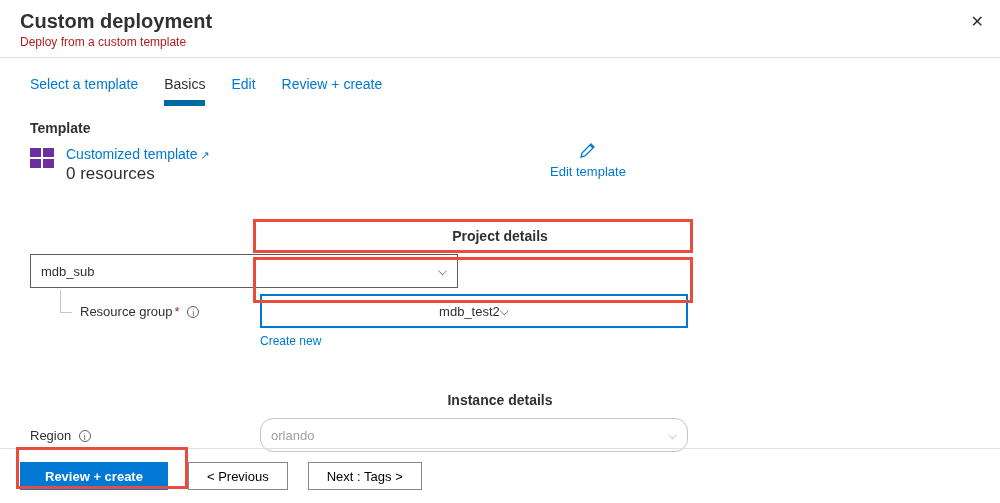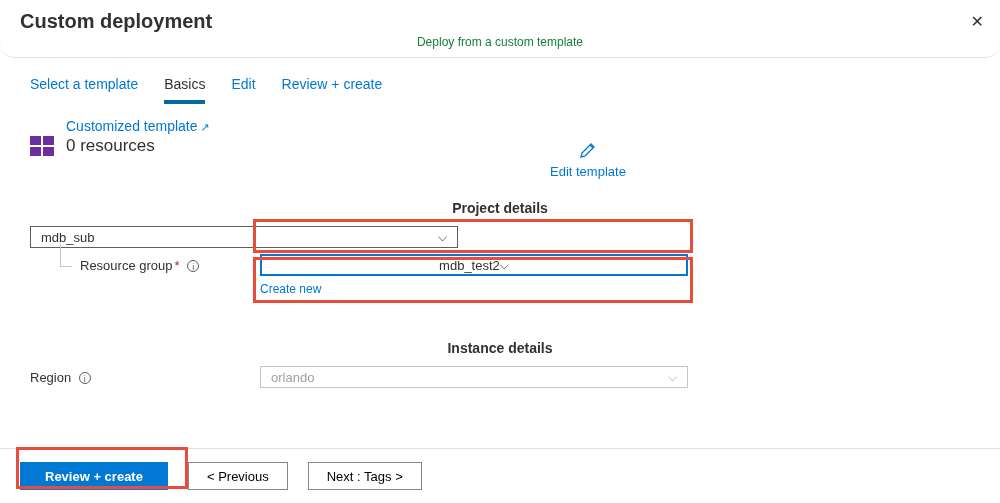--- a/index.html
+++ b/index.html
@@ -10,24 +10,23 @@
       background: #fff;
       width: 1000px;
       height: 503px;
       position: relative;
       overflow: hidden;
     }
     .header {
       padding: 10px 20px 8px 20px;
       border-bottom: 1px solid #e1dfdd;
       position: relative;
-      border-radius: 15px;
     }
     .header h1 { font-size: 20px; font-weight: 600; color: #323130; }
-    .header .subtitle { font-size: 12px; color: #15803d; margin-top: 2px; text-align: center; }
+    .header .subtitle { font-size: 12px; color: #b91c1c; margin-top: 2px; }
     .close-icon {
       position: absolute;
       top: 12px;
       right: 16px;
       font-size: 16px;
       color: #323130;
       cursor: pointer;
       font-weight: 300;
     }
     .tabs {
@@ -36,29 +35,29 @@
       padding: 18px 20px 0 30px;
     }
     .tab {
       font-size: 14px;
       color: #0078d4;
       padding-bottom: 8px;
       cursor: pointer;
     }
     .tab.active {
       color: #323130;
-      border-bottom: 4px solid #0369a1;
+      border-bottom: 6px solid #0369a1;
       color: #323130;
     }
     .content { padding: 14px 30px; }
     .section-title { font-size: 14px; font-weight: 600; margin-bottom: 10px; }
     .section-title.spaced { margin-top: 44px; text-align: center; }
     .template-row {
       display: flex;
-      align-items: flex-end;
+      align-items: flex-start;
       gap: 12px;
     }
     .template-icon {
       display: grid;
       grid-template-columns: 1fr 1fr;
       grid-template-rows: 1fr 1fr;
       gap: 2px;
       width: 24px;
       height: 20px;
       margin-top: 2px;
@@ -108,31 +107,31 @@
       border-radius: 50%;
       font-size: 9px;
       line-height: 12px;
       text-align: center;
       color: #605e5c;
       margin-left: 4px;
       font-style: normal;
     }
     .select-box {
       width: 428px;
-      height: 22px;
+      height: 34px;
       border: 1px solid #605e5c;
       padding: 0 10px;
       display: flex;
       align-items: center;
       justify-content: space-between;
       background: #fff;
       cursor: pointer;
     }
     .select-box.focused { border: 1px solid #0078d4; box-shadow: 0 0 0 1px #0078d4 inset; justify-content: center; }
-    .select-box.disabled { border-color: #c8c6c4; color: #a19f9d; cursor: default; }
+    .select-box.disabled { border-color: #c8c6c4; color: #a19f9d; cursor: default; border-radius: 13px; }
     .chevron { font-size: 12px; color: #323130; }
     .select-box.disabled .chevron { color: #a19f9d; }
     .highlight-box {
       position: absolute;
       border: 3px solid #e74c3c;
       pointer-events: none;
     }
     .hl-sub { left: 253px; top: 219px; width: 440px; height: 34px; }
     .hl-rg  { left: 253px; top: 257px; width: 440px; height: 46px; }
     .hl-btn { left: 16px;  top: 447px; width: 172px; height: 42px; }
@@ -177,20 +176,21 @@
 </div>
 
 <div class="tabs">
   <div class="tab">Select a template</div>
   <div class="tab active">Basics</div>
   <div class="tab">Edit</div>
   <div class="tab">Review + create</div>
 </div>
 
 <div class="content">
+  <div class="section-title">Template</div>
   <div class="template-row">
     <div class="template-icon">
       <span></span>
         <span></span>
         <span></span>
         <span></span>
     </div>
     <div>
       <span class="template-link">
         <span>Customized template</span><span class="external-icon">↗</span>

